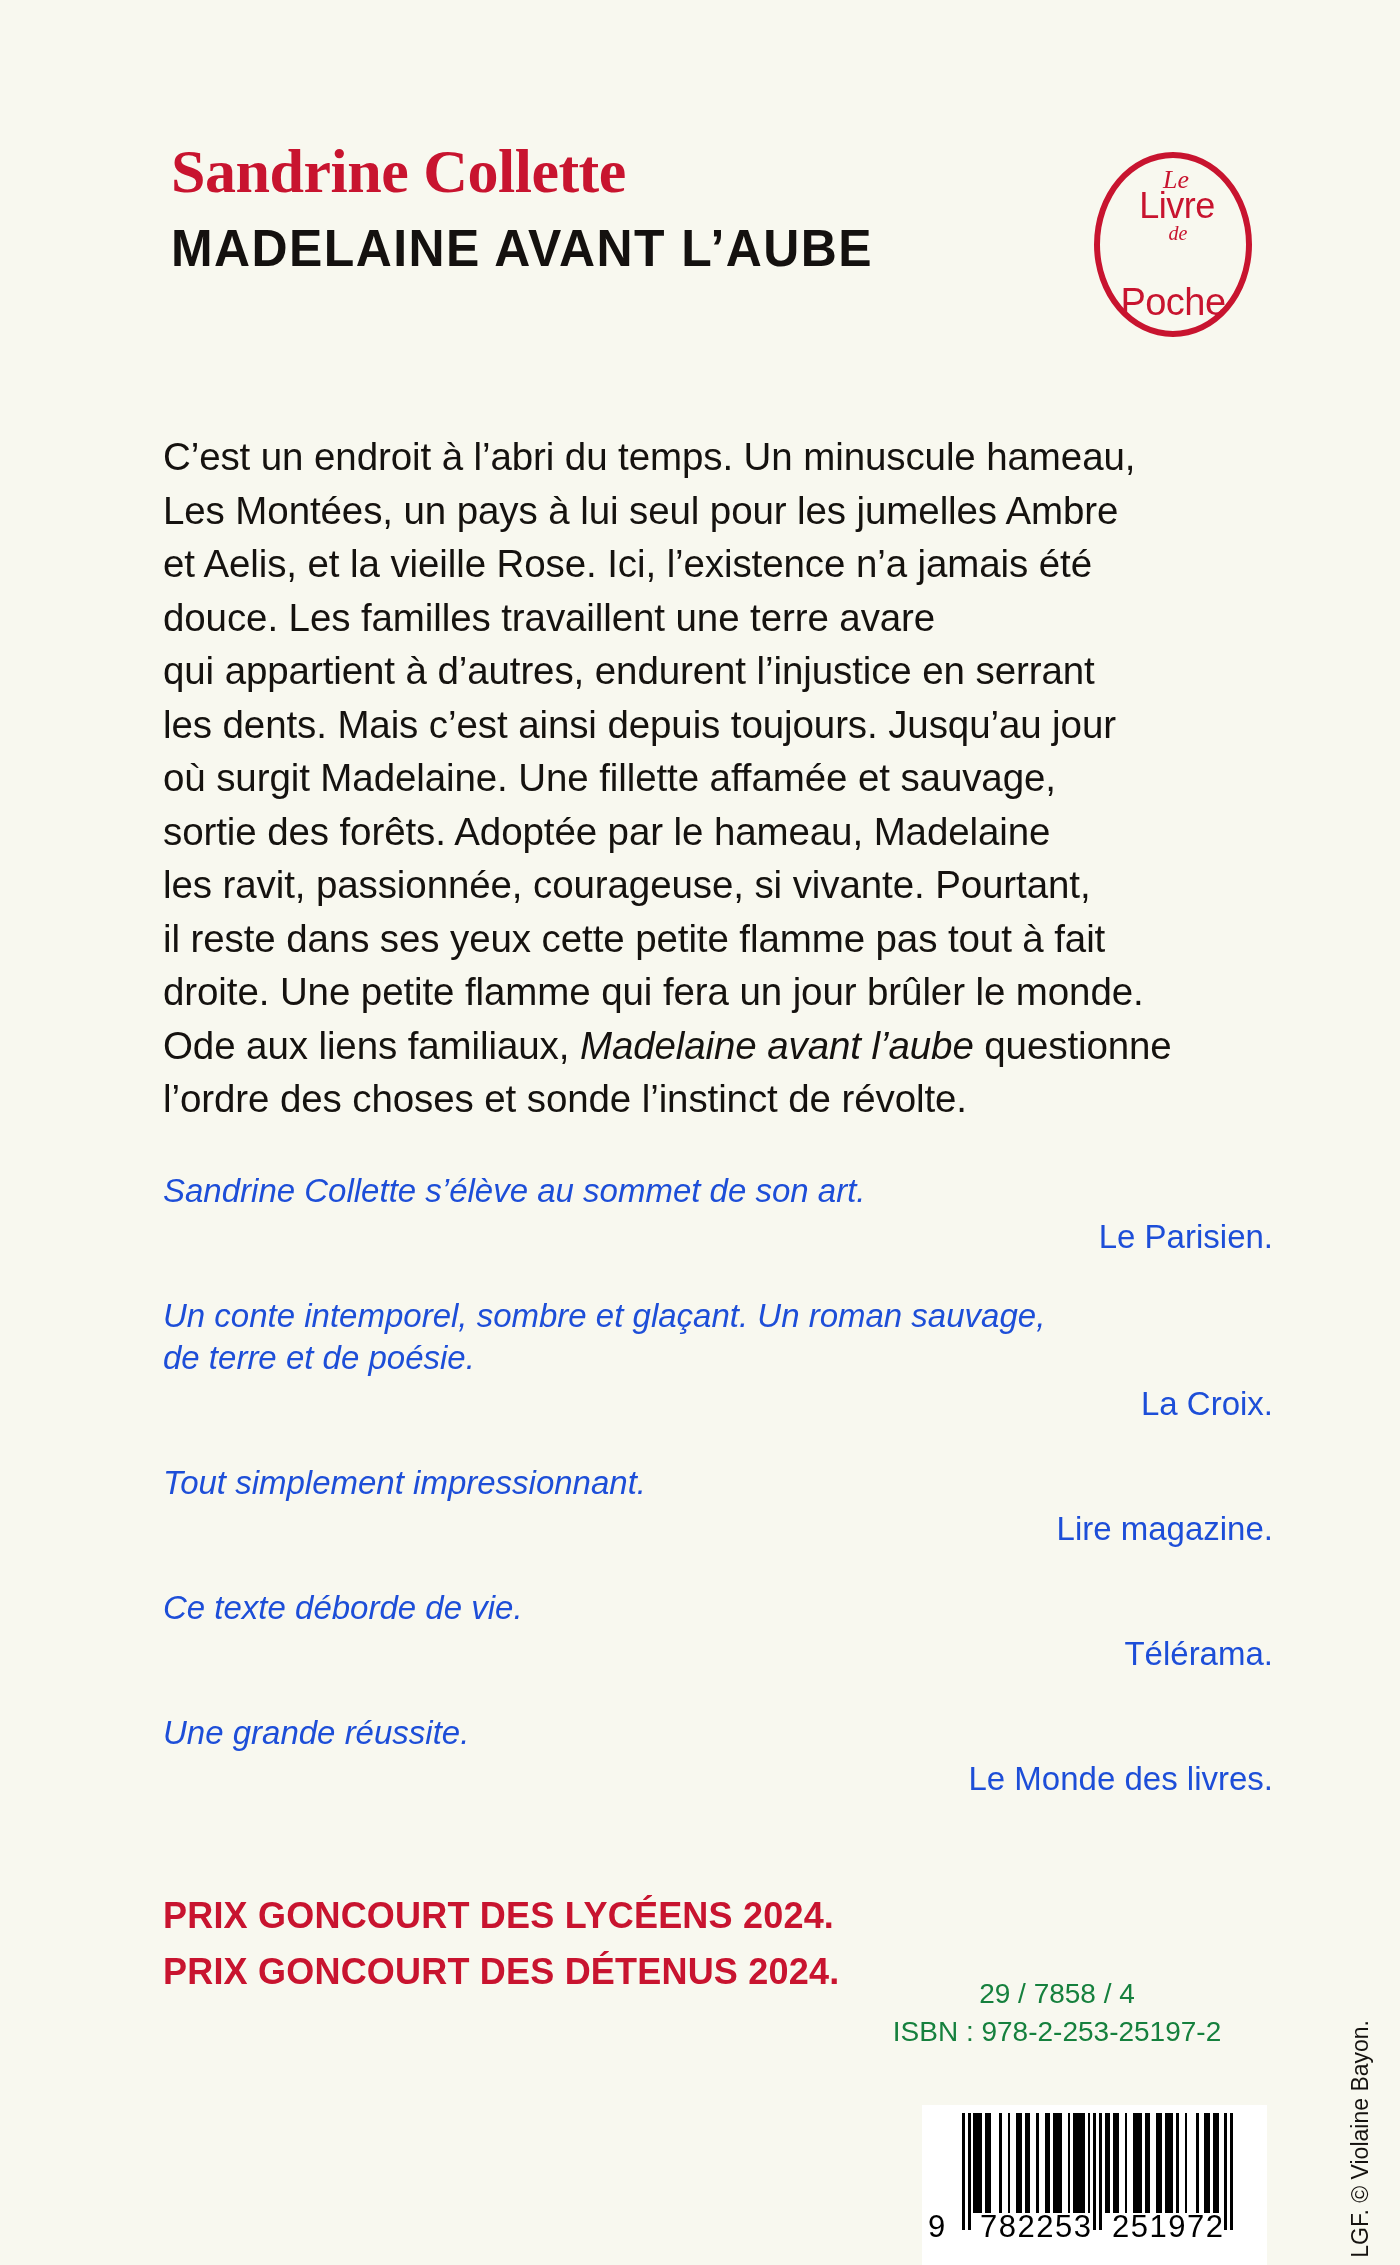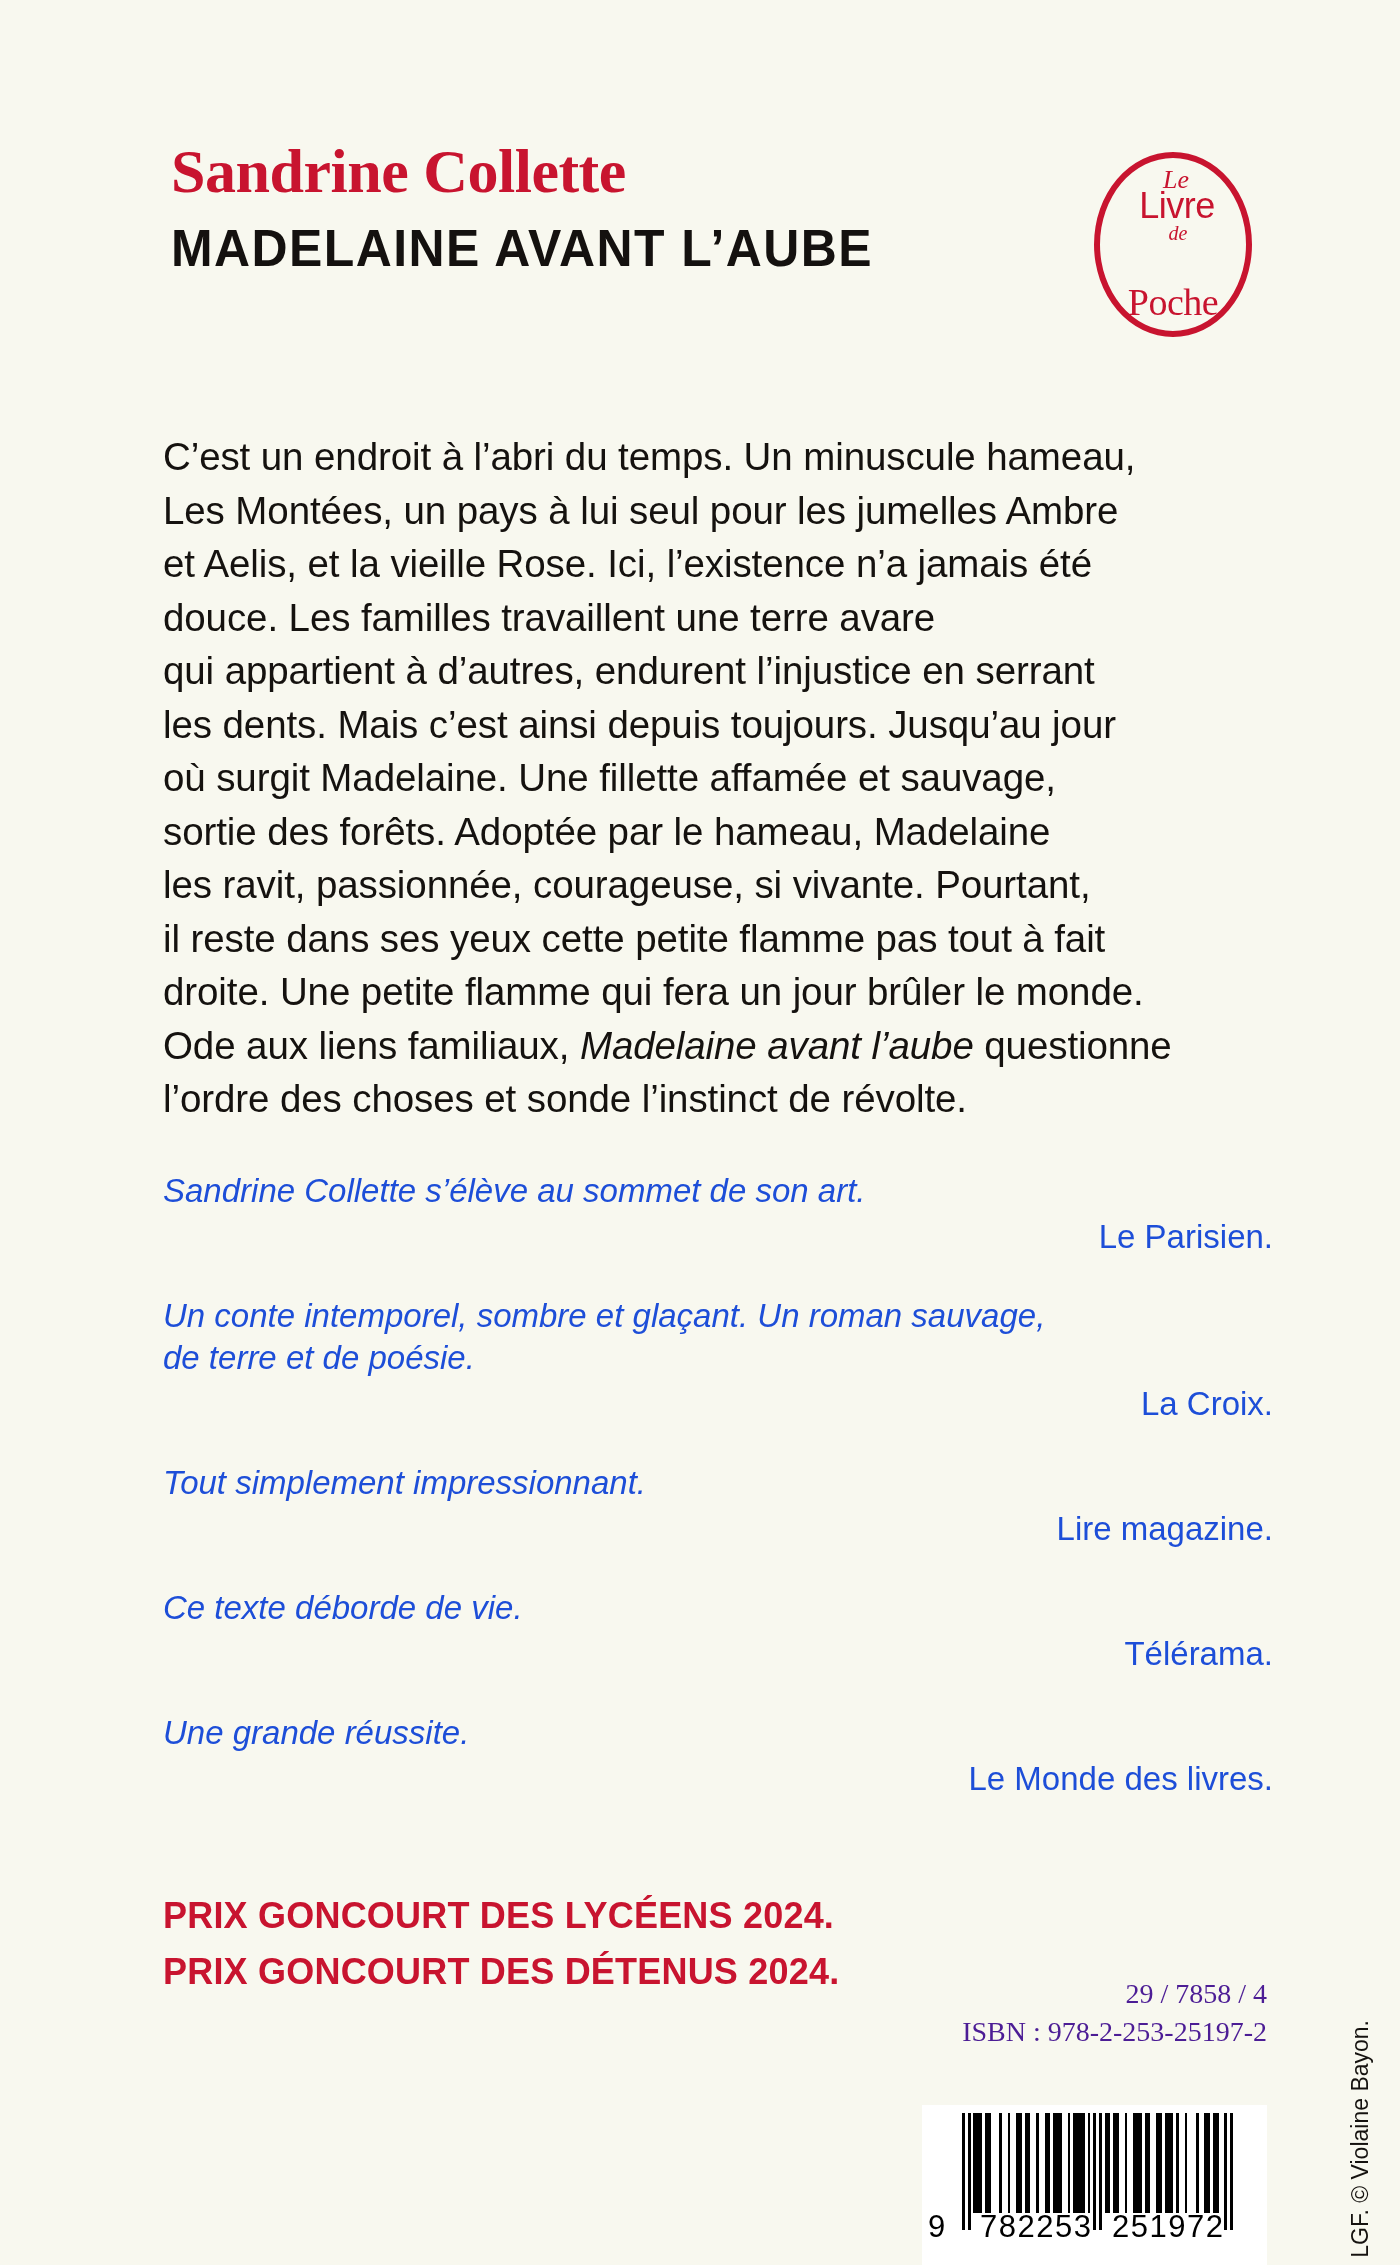--- a/index.html
+++ b/index.html
@@ -93,21 +93,21 @@
     margin-left: 8px;
   }
   .logo-de {
     font-family: "Liberation Serif", serif;
     font-style: italic;
     font-size: 20px;
     line-height: 1.0;
     margin-left: 10px;
   }
   .logo-poche {
-    font-family: Liberation Serif, serif;
+    font-family: Liberation Sans, sans-serif;
     font-size: 38px;
     line-height: 0.95;
     letter-spacing: -0.5px;
     margin-top: 41px;
   }
 
   
   .blurb {
     position: absolute;
     left: 163px;
@@ -159,25 +159,25 @@
     letter-spacing: 0.2px;
   }
   .prizes .ln { display: block; white-space: nowrap; }
 
   
   .codes {
     position: absolute;
     right: 133px;
     top: 1975px;
     width: 420px;
-    text-align: right;
-    font-family: Liberation Serif, serif;
+    text-align: center;
+    font-family: Liberation Sans, sans-serif;
     font-size: 28px;
     line-height: 38px;
-    color: #4c1d95;
+    color: #15803d;
   }
   .codes .ln { display: block; }
 
   
   .barcode-wrap {
     position: absolute;
     right: 133px;
     bottom: 0px;
     width: 345px;
     height: 160px;

